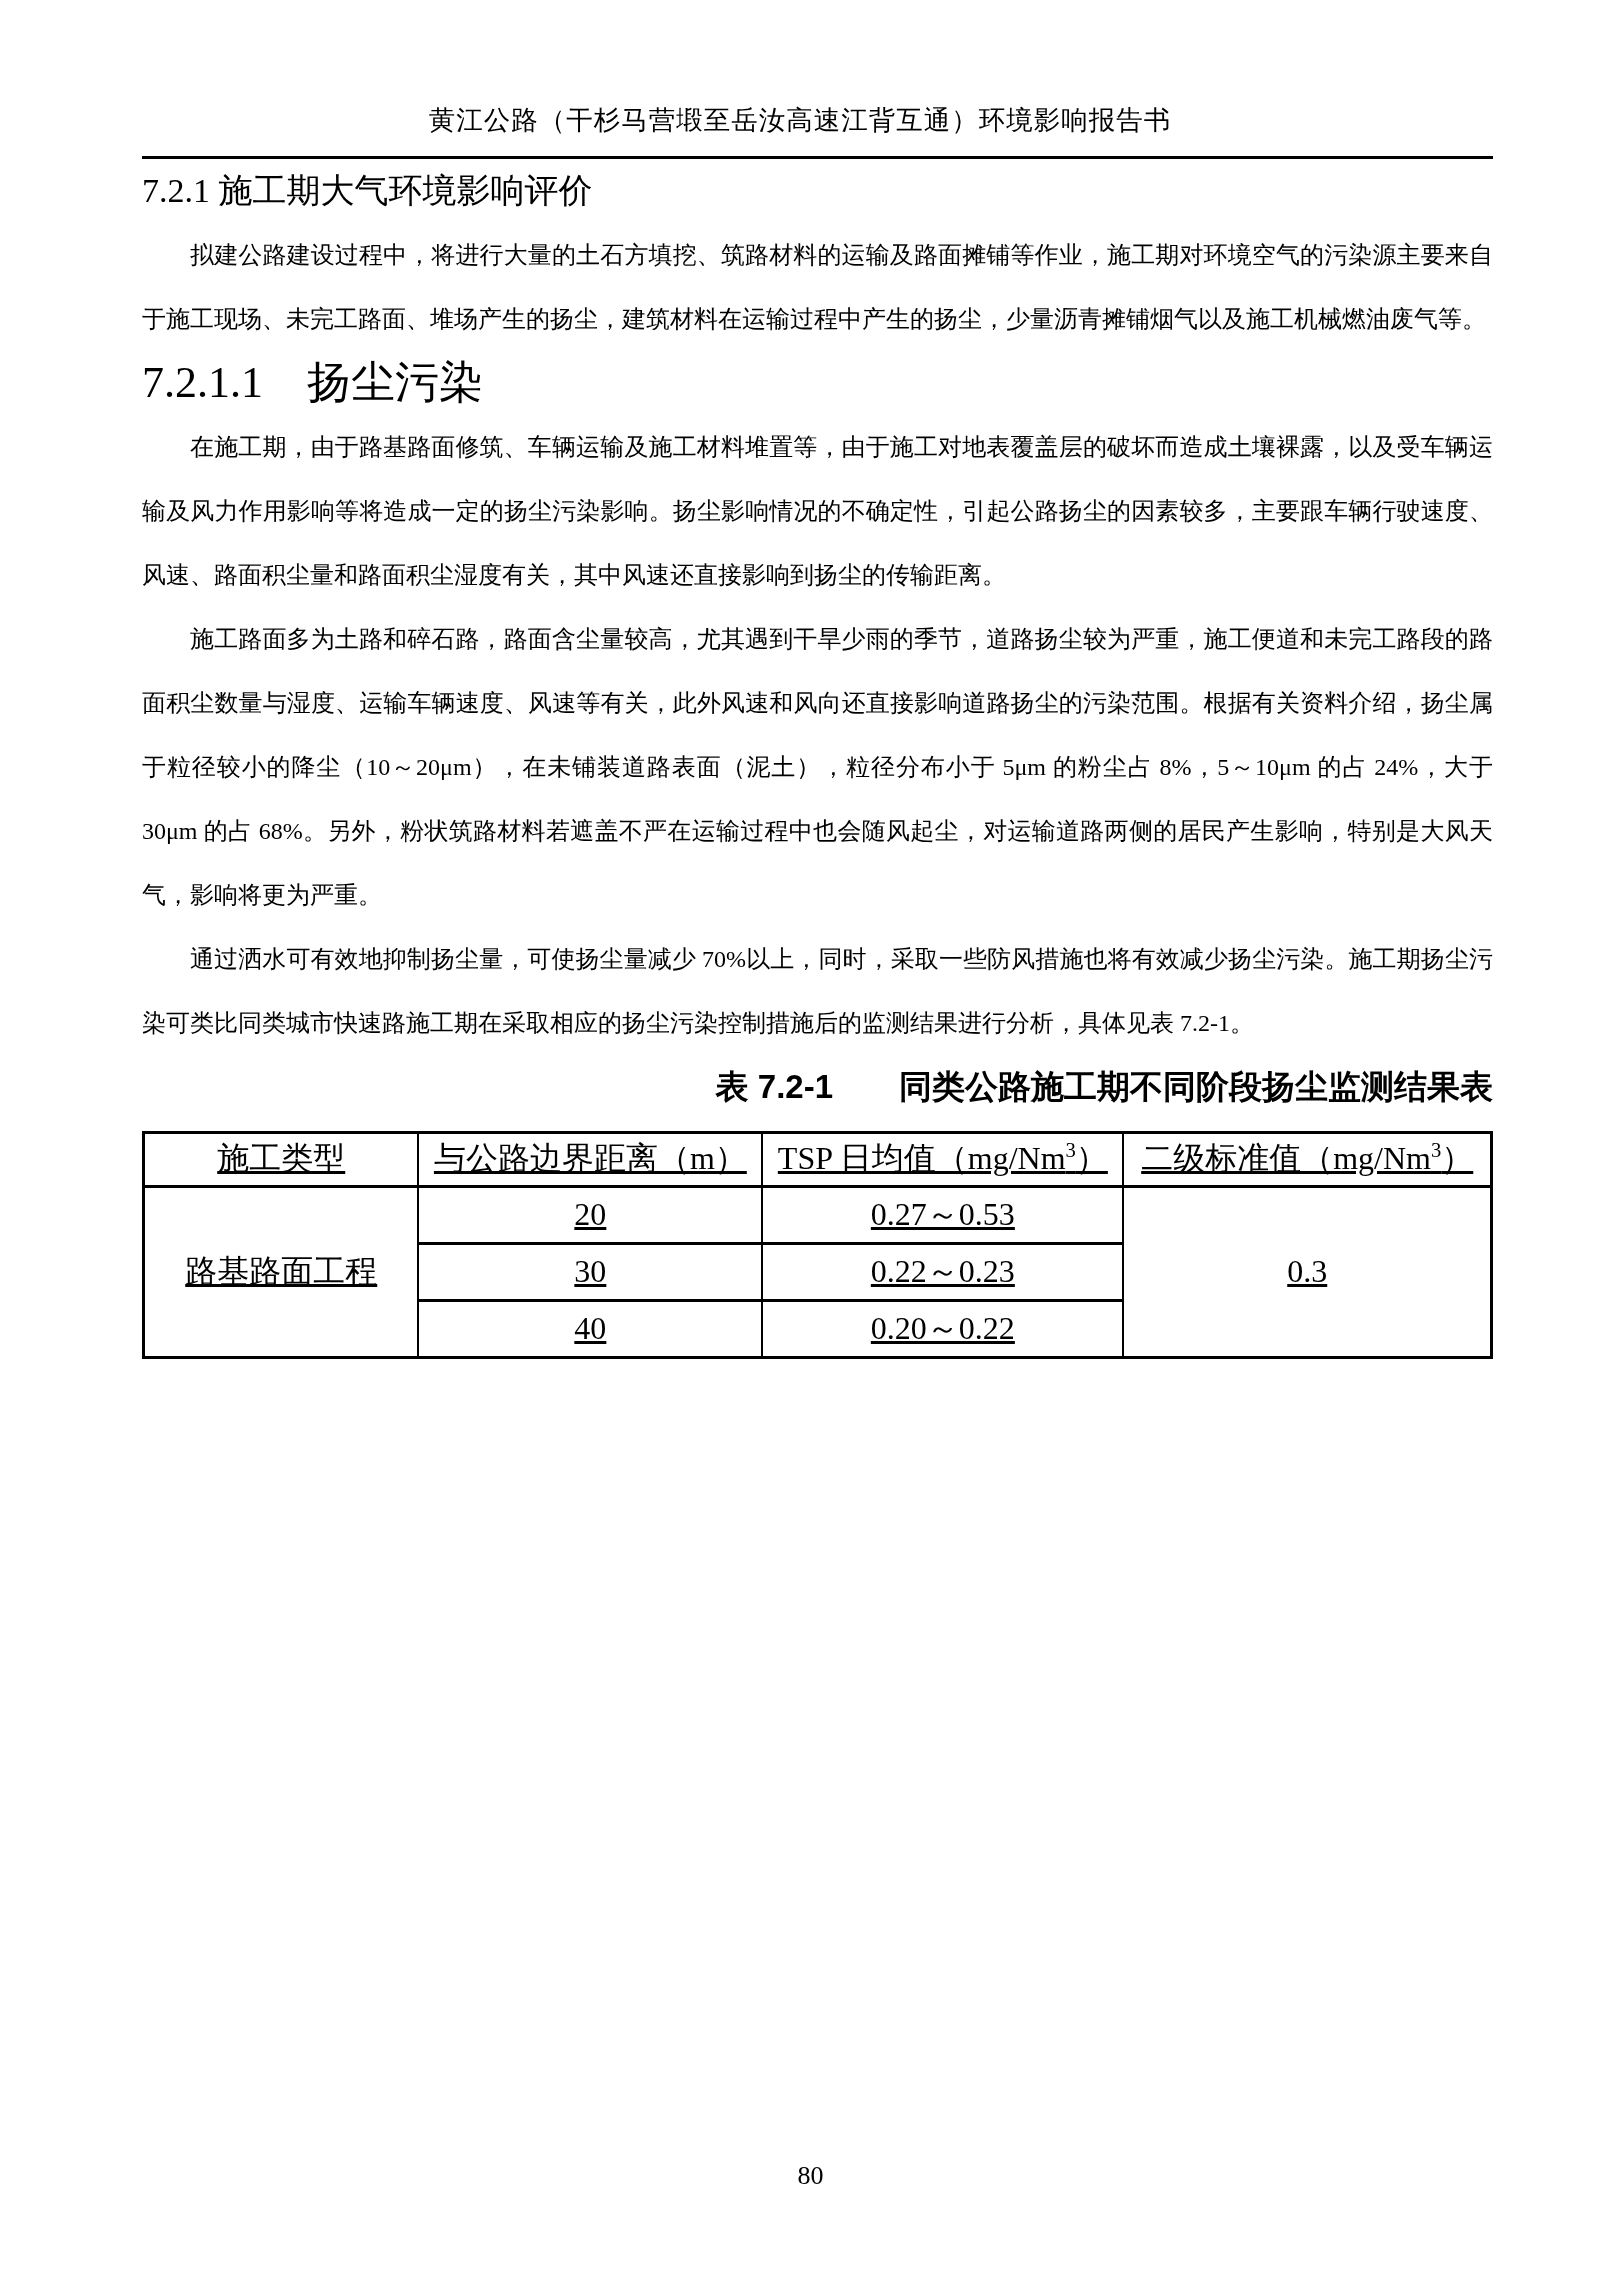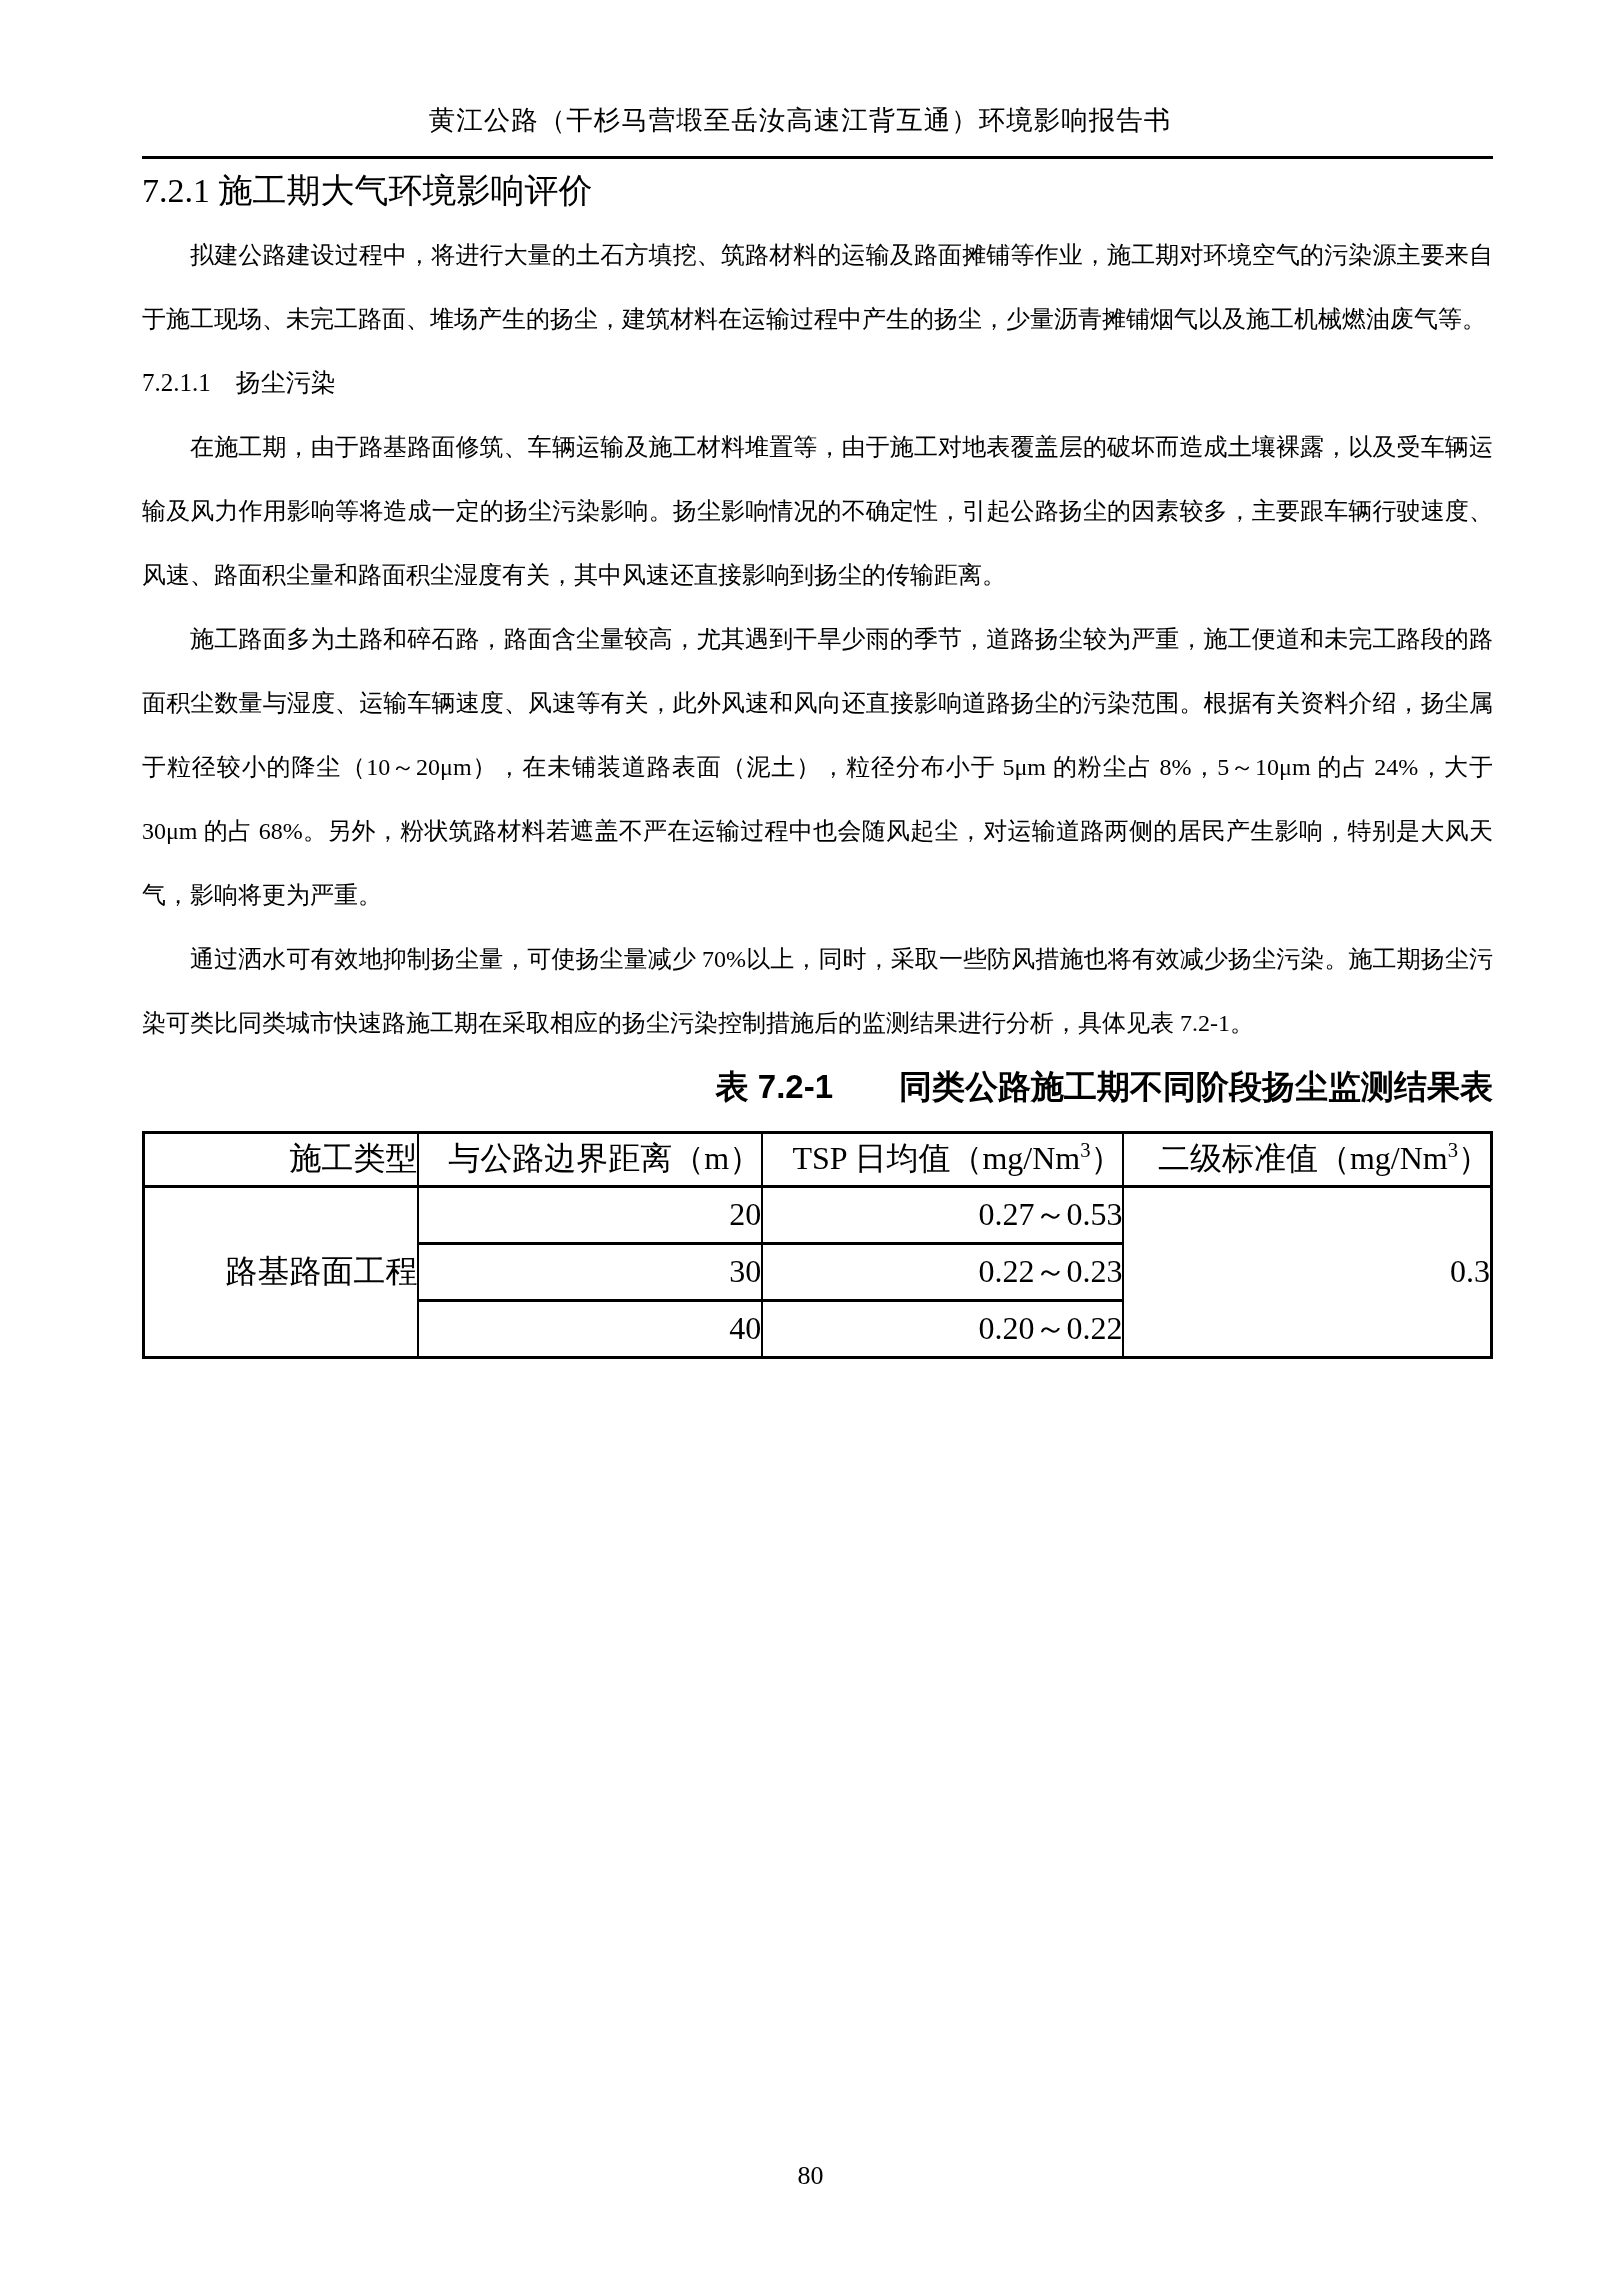--- a/index.html
+++ b/index.html
@@ -34,21 +34,21 @@
   }
   .h2 {
     margin: 0;
     font-weight: normal;
     font-size: 34px;
     line-height: 64px;
   }
   .h3 {
     margin: 0;
     font-weight: normal;
-    font-size: 25px;
+    font-size: 44px;
     line-height: 64px;
     font-family: Liberation Serif, serif;
   }
   p.body-para {
     margin: 0;
     font-size: 24px;
     line-height: 64px;
     text-align: justify;
     text-indent: 2em;
   }
@@ -64,24 +64,25 @@
     width: 100%;
     border-collapse: collapse;
     table-layout: fixed;
     margin-top: 11.8px;
     border: 3.9px solid #000;
   }
   table.monitor-table th,
   table.monitor-table td {
     border: 2px solid #000;
     font-weight: normal;
-    text-align: right;
+    text-align: center;
     vertical-align: middle;
     font-size: 32px;
     padding: 0;
+    text-decoration: underline;
   }
   table.monitor-table thead th {
     height: 51px;
     border-bottom: 3.9px solid #000;
   }
   table.monitor-table tbody td {
     height: 54px;
   }
   table.monitor-table tbody tr.row-sep td.seg {
     border-bottom: 3.9px solid #000;

